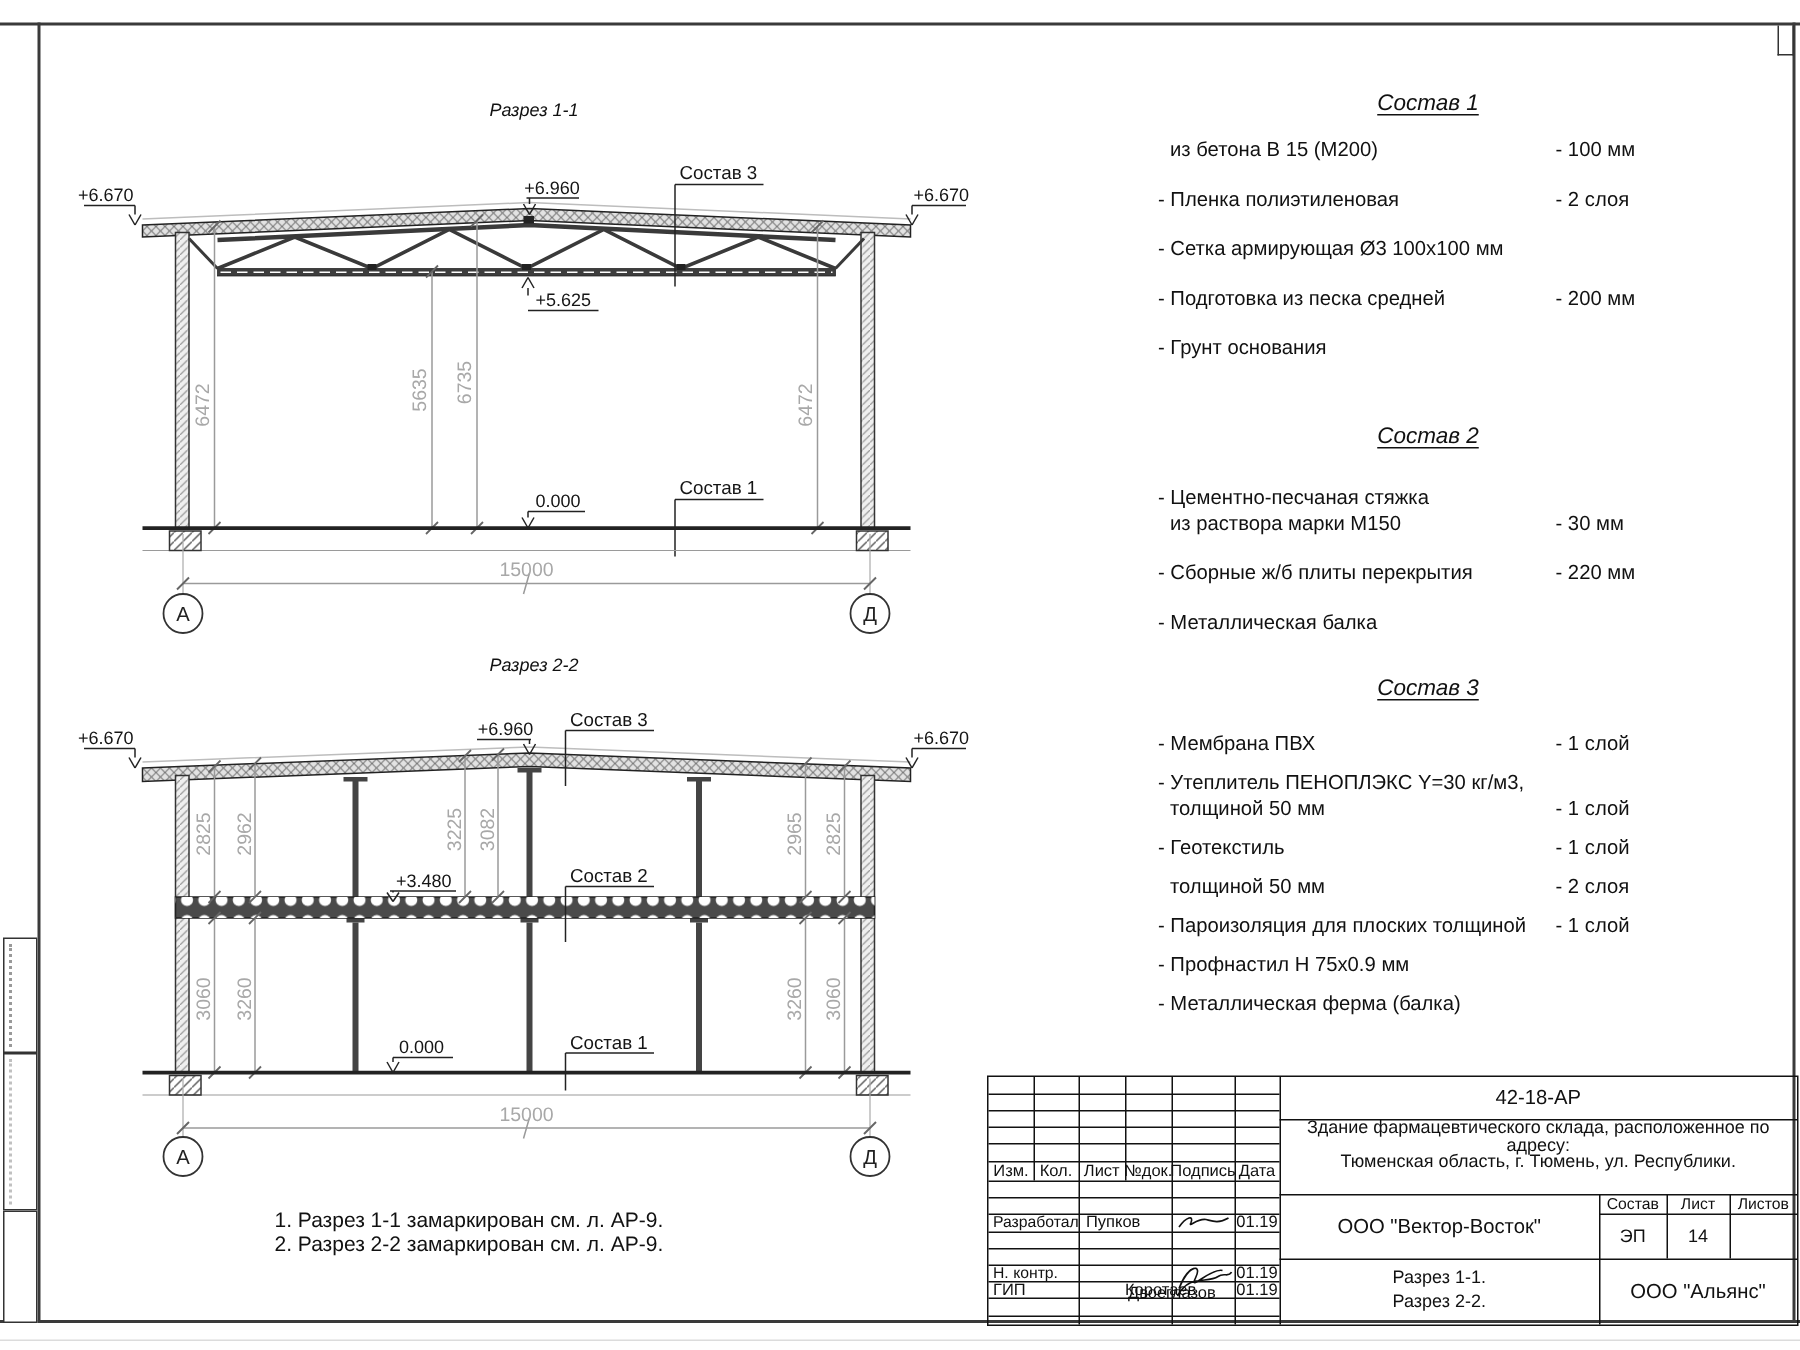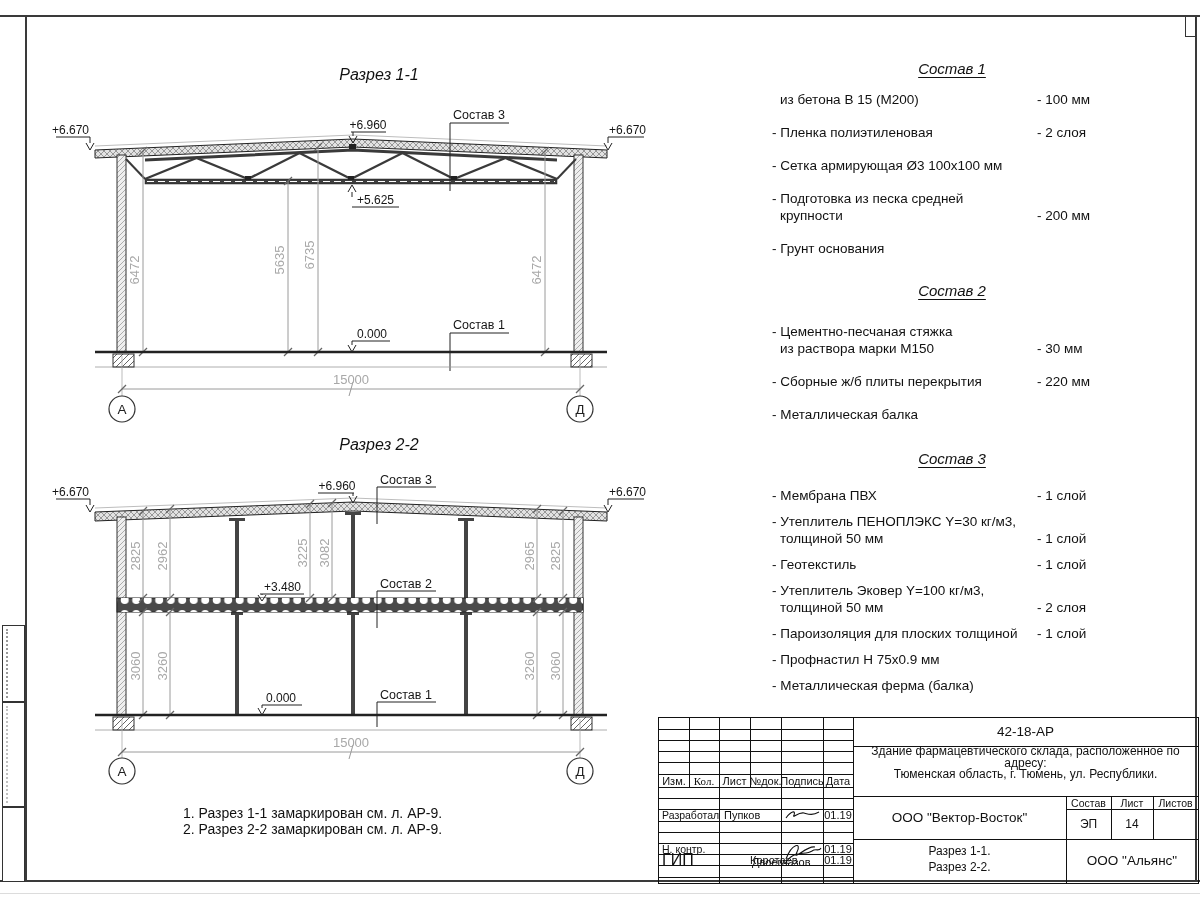--- a/index.html
+++ b/index.html
@@ -9,21 +9,21 @@
   
   .frame-top{left:0;top:15px;width:1200px;border-top:2px solid #3a3a3a;}
   .frame-bottom{left:0;top:880px;width:1200px;border-top:2px solid #3a3a3a;}
   .frame-left{left:25px;top:15px;height:867px;border-left:2px solid #3a3a3a;}
   .frame-right{left:1195px;top:15px;height:867px;border-left:2px solid #3a3a3a;}
   .paper-edge{left:0;top:893px;width:1200px;border-top:1px solid #dcdcdc;}
   .corner-box{left:1185px;top:17px;width:11px;height:20px;border:1px solid #333;border-top:none;box-sizing:border-box;}
   .lbox{border:1px solid #333;background:#fff;box-sizing:border-box;}
   .lbox-dash{position:absolute;left:3px;top:3px;bottom:3px;width:0;border-left:2px dotted #999;}
   
-  .sec-title{font-style:italic;font-size:16px;transform:translateX(-50%);white-space:nowrap;margin-left:23px;}
+  .sec-title{font-style:italic;font-size:12px;transform:translateX(-50%);white-space:nowrap;}
   
   svg text{font-family:"Liberation Sans",sans-serif;}
   .dimtext{fill:#a8a8a8;font-size:13px;}
   .lbl{fill:#151515;font-size:12px;}
   .callout{fill:#151515;font-size:12.5px;}
   .axis-letter{fill:#222;font-size:13.5px;}
   
   .comp{position:absolute;left:772px;width:360px;}
   .comp-title{font-style:italic;font-size:15px;text-align:center;text-decoration:underline;
               text-underline-offset:3px;margin-bottom:14px;}
@@ -365,21 +365,20 @@
   </div>
   <div class="comp-item">
     <div>- Пленка полиэтиленовая</div>
     <span class="comp-val">-  2 слоя</span>
   </div>
   <div class="comp-item">
     <div>- Сетка армирующая Ø3 100х100 мм</div>
   </div>
   <div class="comp-item">
     <div>- Подготовка из песка средней</div>
-    <div class="l2">крупности</div>
     <span class="comp-val">- 200 мм</span>
   </div>
   <div class="comp-item">
     <div>- Грунт основания</div>
   </div>
 </div>
 
 <div class="comp gap24" style="top:282px;">
   <div class="comp-title">Состав 2</div>
   <div class="comp-item">
@@ -405,21 +404,20 @@
   <div class="comp-item">
     <div>- Утеплитель ПЕНОПЛЭКС Y=30 кг/м3,</div>
     <div class="l2">толщиной 50 мм</div>
     <span class="comp-val">- 1 слой</span>
   </div>
   <div class="comp-item">
     <div>- Геотекстиль</div>
     <span class="comp-val">- 1 слой</span>
   </div>
   <div class="comp-item">
-    <div>- Утеплитель Эковер Y=100 кг/м3,</div>
     <div class="l2">толщиной 50 мм</div>
     <span class="comp-val">- 2 слоя</span>
   </div>
   <div class="comp-item">
     <div>- Пароизоляция для плоских толщиной</div>
     <span class="comp-val">- 1 слой</span>
   </div>
   <div class="comp-item">
     <div>- Профнастил Н 75х0.9 мм</div>
   </div>
@@ -459,35 +457,35 @@
   <div class="h" style="left:0;top:136px;width:194px;"></div>
   <div class="h" style="left:0;top:147px;width:194px;"></div>
   <div class="h" style="left:0;top:159px;width:194px;"></div>
 
   <div class="h" style="left:194px;top:28px;width:345px;"></div>
   <div class="h" style="left:194px;top:78px;width:345px;"></div>
   <div class="h" style="left:407px;top:91px;width:132px;"></div>
   <div class="h" style="left:194px;top:121px;width:345px;"></div>
 
   <div class="tb-cell" style="left:0;top:56px;width:30px;height:13px;">Изм.</div>
-  <div class="tb-cell" style="left:30px;top:56px;width:30px;height:13px;font-family:Liberation Serif, serif;">Кол.</div>
+  <div class="tb-cell" style="left:30px;top:56px;width:30px;height:13px;">Кол.</div>
   <div class="tb-cell" style="left:60px;top:56px;width:31px;height:13px;">Лист</div>
   <div class="tb-cell" style="left:91px;top:56px;width:31px;height:13px;">№док.</div>
   <div class="tb-cell" style="left:122px;top:56px;width:42px;height:13px;">Подпись</div>
   <div class="tb-cell" style="left:164px;top:56px;width:30px;height:13px;">Дата</div>
 
   <div class="tb-cell tb-left" style="left:0;top:91px;width:60px;height:12px;font-size:10.5px;">Разработал</div>
   <div class="tb-cell tb-left" style="left:62px;top:91px;width:60px;height:12px;">Пупков</div>
   <div class="tb-cell" style="left:164px;top:91px;width:30px;height:12px;">01.19</div>
 
   <div class="tb-cell tb-left" style="left:0;top:125px;width:60px;height:11px;font-size:10.5px;">Н. контр.</div>
   <div class="tb-cell tb-left" style="left:62px;top:138px;width:60px;height:11px;margin-left:28px;">Двоеглазов</div>
   <div class="tb-cell" style="left:164px;top:125px;width:30px;height:11px;">01.19</div>
 
-  <div class="tb-cell tb-left" style="left:0;top:136px;width:60px;height:11px;font-size:16px;">ГИП</div>
+  <div class="tb-cell tb-left" style="left:0;top:136px;width:60px;height:11px;font-size:11px;">ГИП</div>
   <div class="tb-cell tb-left" style="left:62px;top:136px;width:60px;height:11px;padding-left:29px;">Коротаев</div>
   <div class="tb-cell" style="left:164px;top:136px;width:30px;height:11px;">01.19</div>
 
   <svg class="abs" style="left:124px;top:91px;" width="38" height="12" viewBox="0 0 38 12">
     <path d="M3,9 C8,2 13,1 11,6 C9,10 15,3 21,4 C25,5 29,7 36,3" fill="none" stroke="#111" stroke-width="1.1"></path>
   </svg>
   <svg class="abs" style="left:122px;top:122px;" width="42" height="26" viewBox="0 0 42 26">
     <path d="M5,19 C11,3 21,2 16,12 C11,22 26,5 34,7 M4,24 C12,9 24,16 31,11 C35,8 38,12 40,8" fill="none" stroke="#111" stroke-width="1.1"></path>
   </svg>
 

